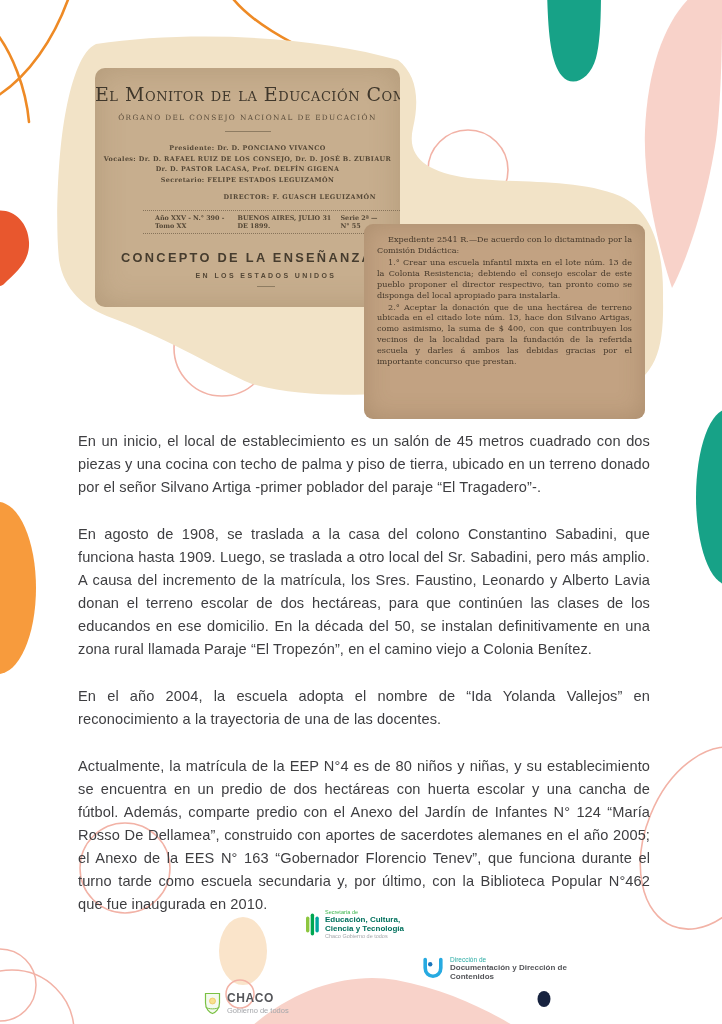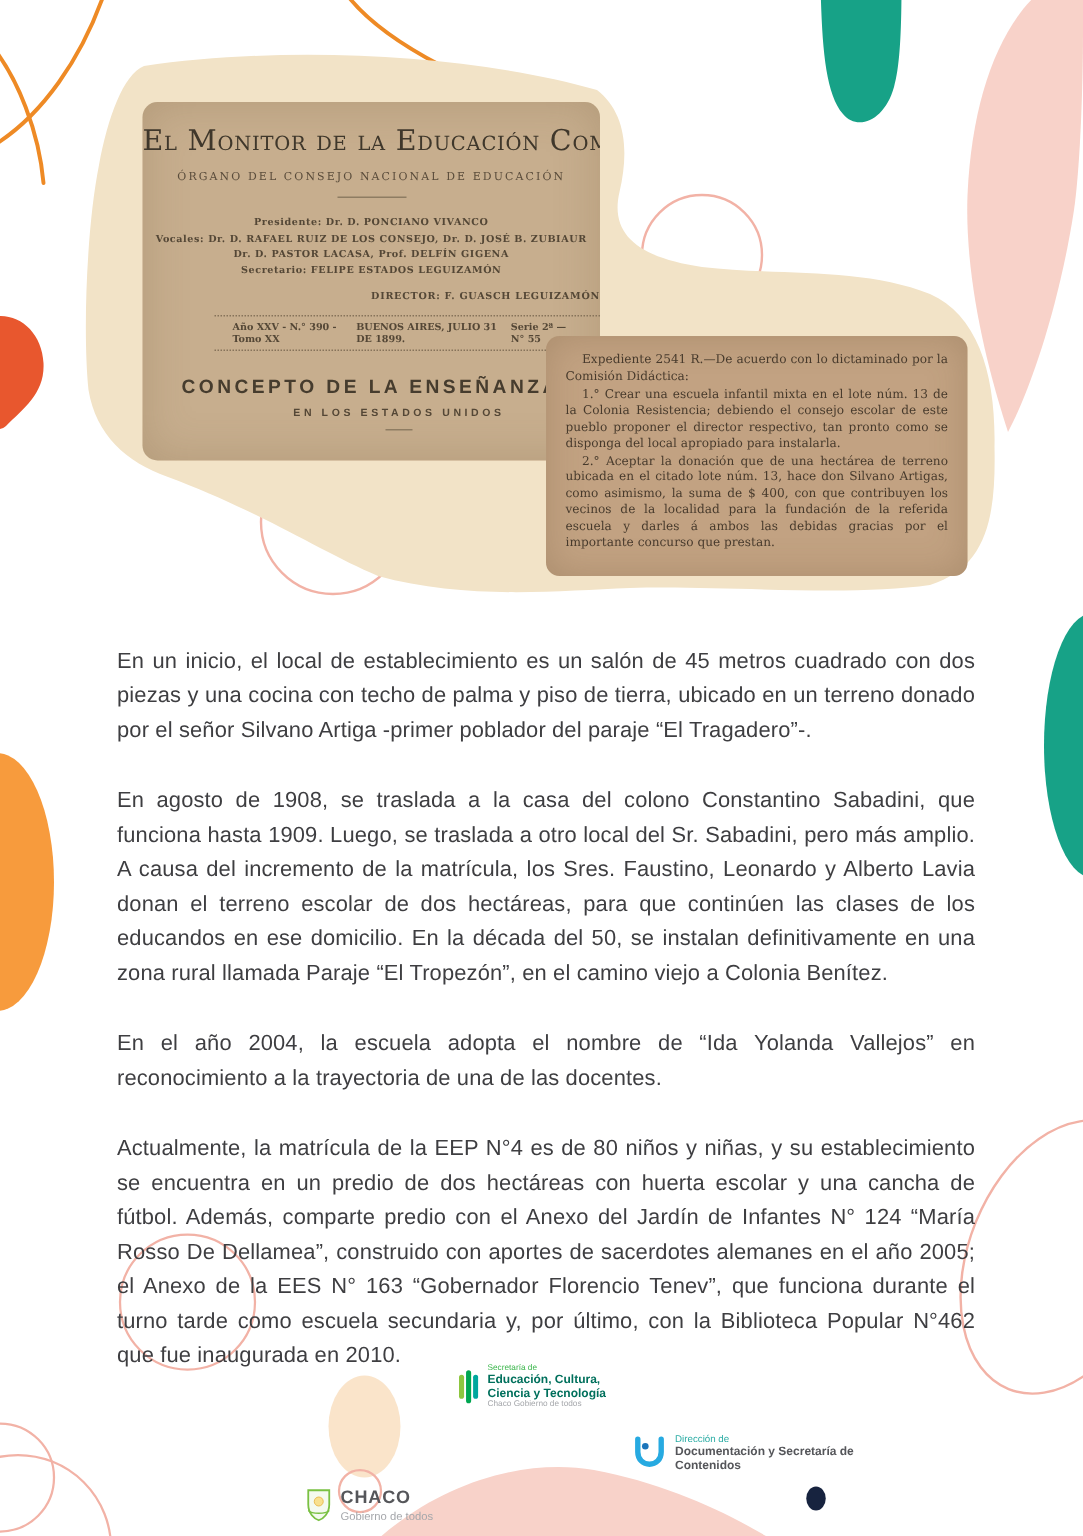--- a/index.html
+++ b/index.html
@@ -4,27 +4,27 @@
 <style>
   html,body{margin:0;padding:0;background:#fff;}
   #canvas{position:relative;width:722px;height:1024px;background:#FFFFFF;overflow:hidden;font-family:"Liberation Sans",sans-serif;}
   #decor{position:absolute;left:0;top:0;z-index:1;}
   
   .scan1{position:absolute;left:95px;top:68px;width:305px;height:239px;background:#C7AE8E;border-radius:10px;z-index:3;overflow:hidden;font-family:"DejaVu Serif",serif;color:#4E4234;box-shadow:inset 0 0 30px rgba(120,95,60,.25);}
   .s1-title{margin-top:15px;text-align:center;font-variant:small-caps;font-size:19px;letter-spacing:.5px;color:#3F372B;white-space:nowrap;}
   .s1-organ{margin-top:8px;text-align:center;font-size:7.3px;letter-spacing:1.4px;color:#5A4C3B;}
   .s1-rule{width:46px;height:1px;background:#8E7C62;margin:9px auto 11px auto;}
   .s1-officials{font-size:6.4px;font-weight:bold;line-height:1.65;text-align:center;letter-spacing:.4px;color:#544736;}
-  .s1-director{margin-top:8px;font-size:6.4px;font-weight:bold;text-align:right;letter-spacing:.5px;color:#544736;}
+  .s1-director{margin-top:8px;font-size:6.4px;font-weight:bold;text-align:right;padding-right:24px;letter-spacing:.5px;color:#544736;}
   .s1-dateline{margin-top:9px;border-top:1px dotted #86735A;border-bottom:1px dotted #86735A;display:flex;justify-content:space-between;padding:3px 12px;font-size:6.4px;font-weight:bold;color:#544736;margin-left:48px;}
   .s1-headline{margin-top:16px;padding-left:26px;font-size:12.8px;font-weight:bold;letter-spacing:2.3px;white-space:nowrap;font-family:"Liberation Sans",sans-serif;color:#463C2E;}
   .s1-subheadline{margin-top:7px;width:250px;margin-left:46px;text-align:center;font-size:7px;font-weight:bold;letter-spacing:2.4px;font-family:"Liberation Sans",sans-serif;color:#544736;}
   .s1-dash{width:18px;height:1px;background:#8E7C62;margin:7px 0 0 162px;}
   
-  .scan2{position:absolute;left:364px;top:224px;width:281px;height:160px;background:#C2A282;border-radius:9px;z-index:4;padding:10px 13px;box-sizing:border-box;font-family:"DejaVu Serif",serif;font-size:8.1px;line-height:1.35;color:#473A2C;text-align:justify;box-shadow:inset 0 0 24px rgba(110,85,55,.28);}
+  .scan2{position:absolute;left:364px;top:224px;width:281px;height:195px;background:#C2A282;border-radius:9px;z-index:4;padding:10px 13px;box-sizing:border-box;font-family:"DejaVu Serif",serif;font-size:8.1px;line-height:1.35;color:#473A2C;text-align:justify;box-shadow:inset 0 0 24px rgba(110,85,55,.28);}
   .scan2 p{margin:0 0 1px 0;text-indent:11px;}
   
   .body-text{position:absolute;left:78px;top:430px;width:572px;z-index:5;font-size:14.6px;line-height:23px;font-weight:500;letter-spacing:.1px;color:#3E3E41;text-align:justify;}
   .body-text p{margin:0 0 24px 0;}
   
   .footer-group{position:absolute;z-index:6;display:flex;align-items:center;gap:6px;}
   .g-chaco{left:204px;top:956px;margin-top:36px;}
   .g-secretaria{left:306px;top:909px;}
   .g-direccion{left:422px;top:956px;}
   .f-name{font-size:12px;font-weight:bold;color:#55565A;letter-spacing:.6px;line-height:1.1;}
@@ -136,17 +136,17 @@
     </div>
   </div>
 
   <div class="footer-group g-direccion">
     <svg width="22" height="23" viewBox="0 0 22 23">
       <path d="M3.2,2.5 v8.5 c0,5 3.6,8.2 7.8,8.2 s7.8,-3.2 7.8,-8.2 V2.5" fill="none" stroke="#27AAE1" stroke-width="3.6" stroke-linecap="round"></path>
       <circle cx="8.2" cy="7.2" r="2.2" fill="#1B75BB"></circle>
     </svg>
     <div>
       <div class="dir-pre">Dirección de</div>
-      <div class="dir-name">Documentación y Secretaría de Contenidos</div>
+      <div class="dir-name">Documentación y Dirección de Contenidos</div>
     </div>
   </div>
 
 </div>
 
 </body></html>

